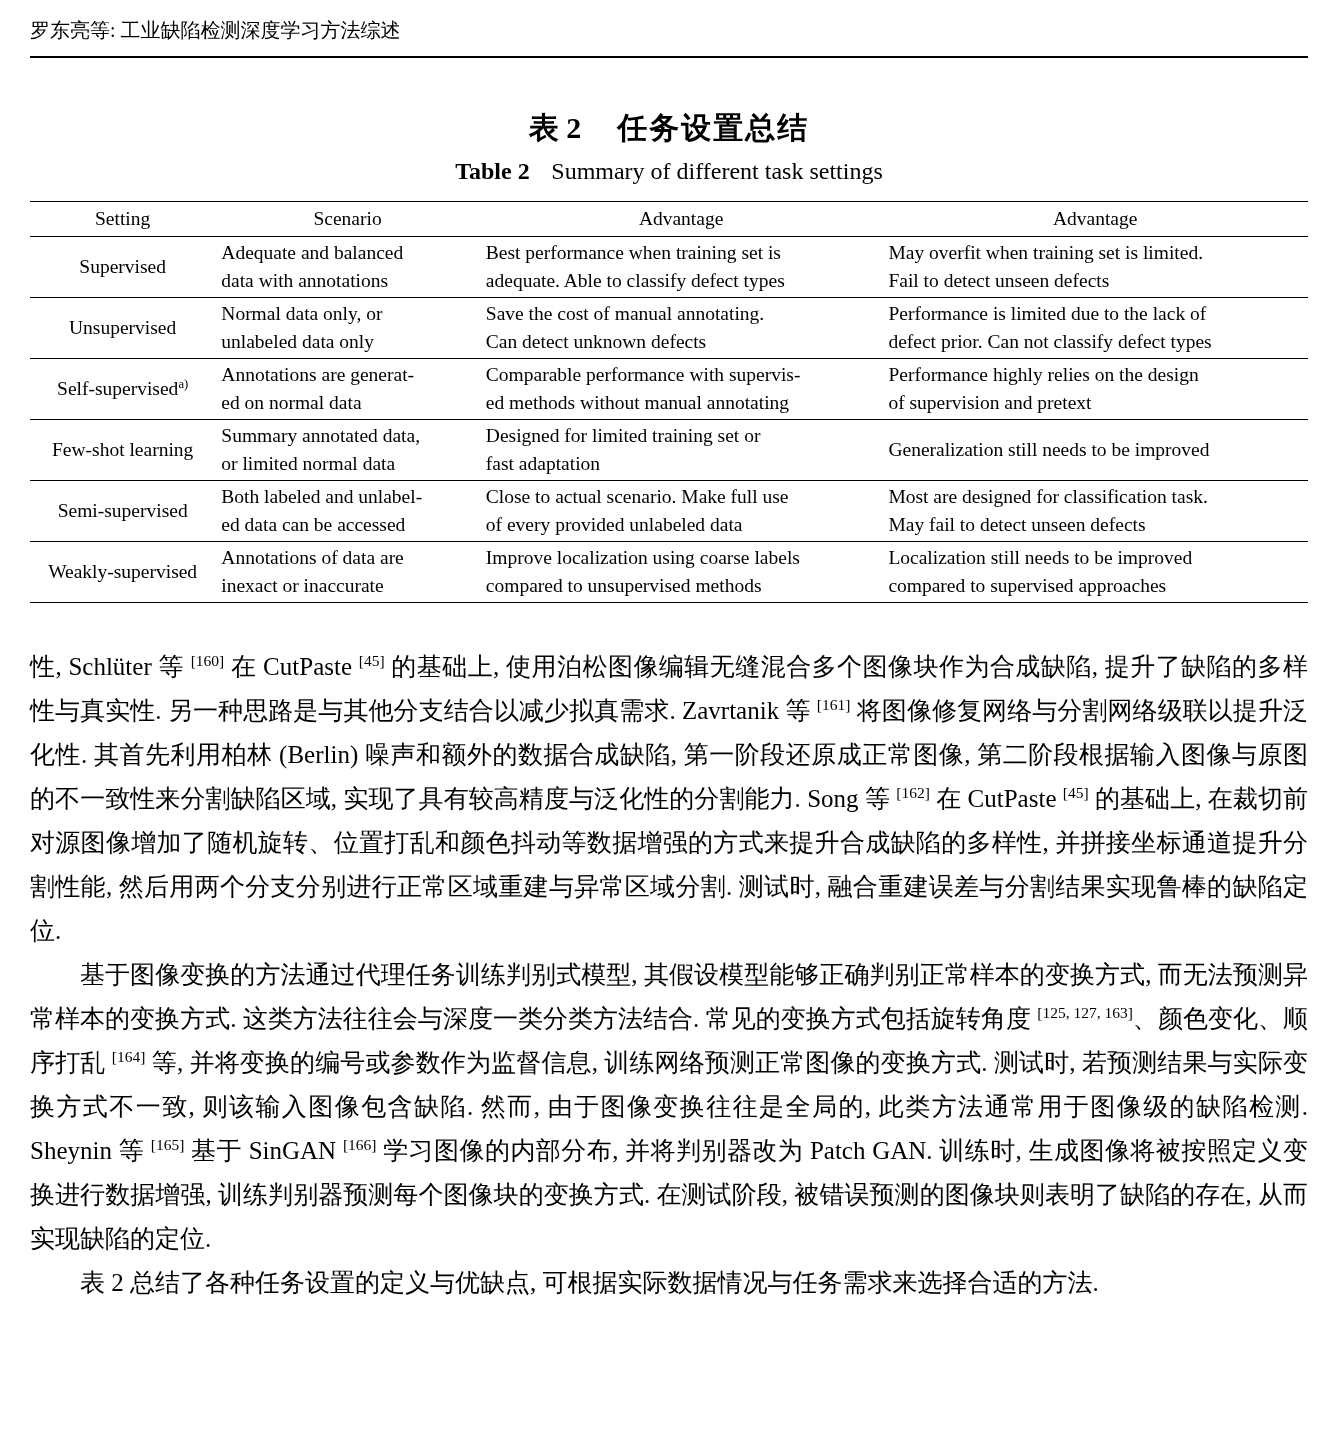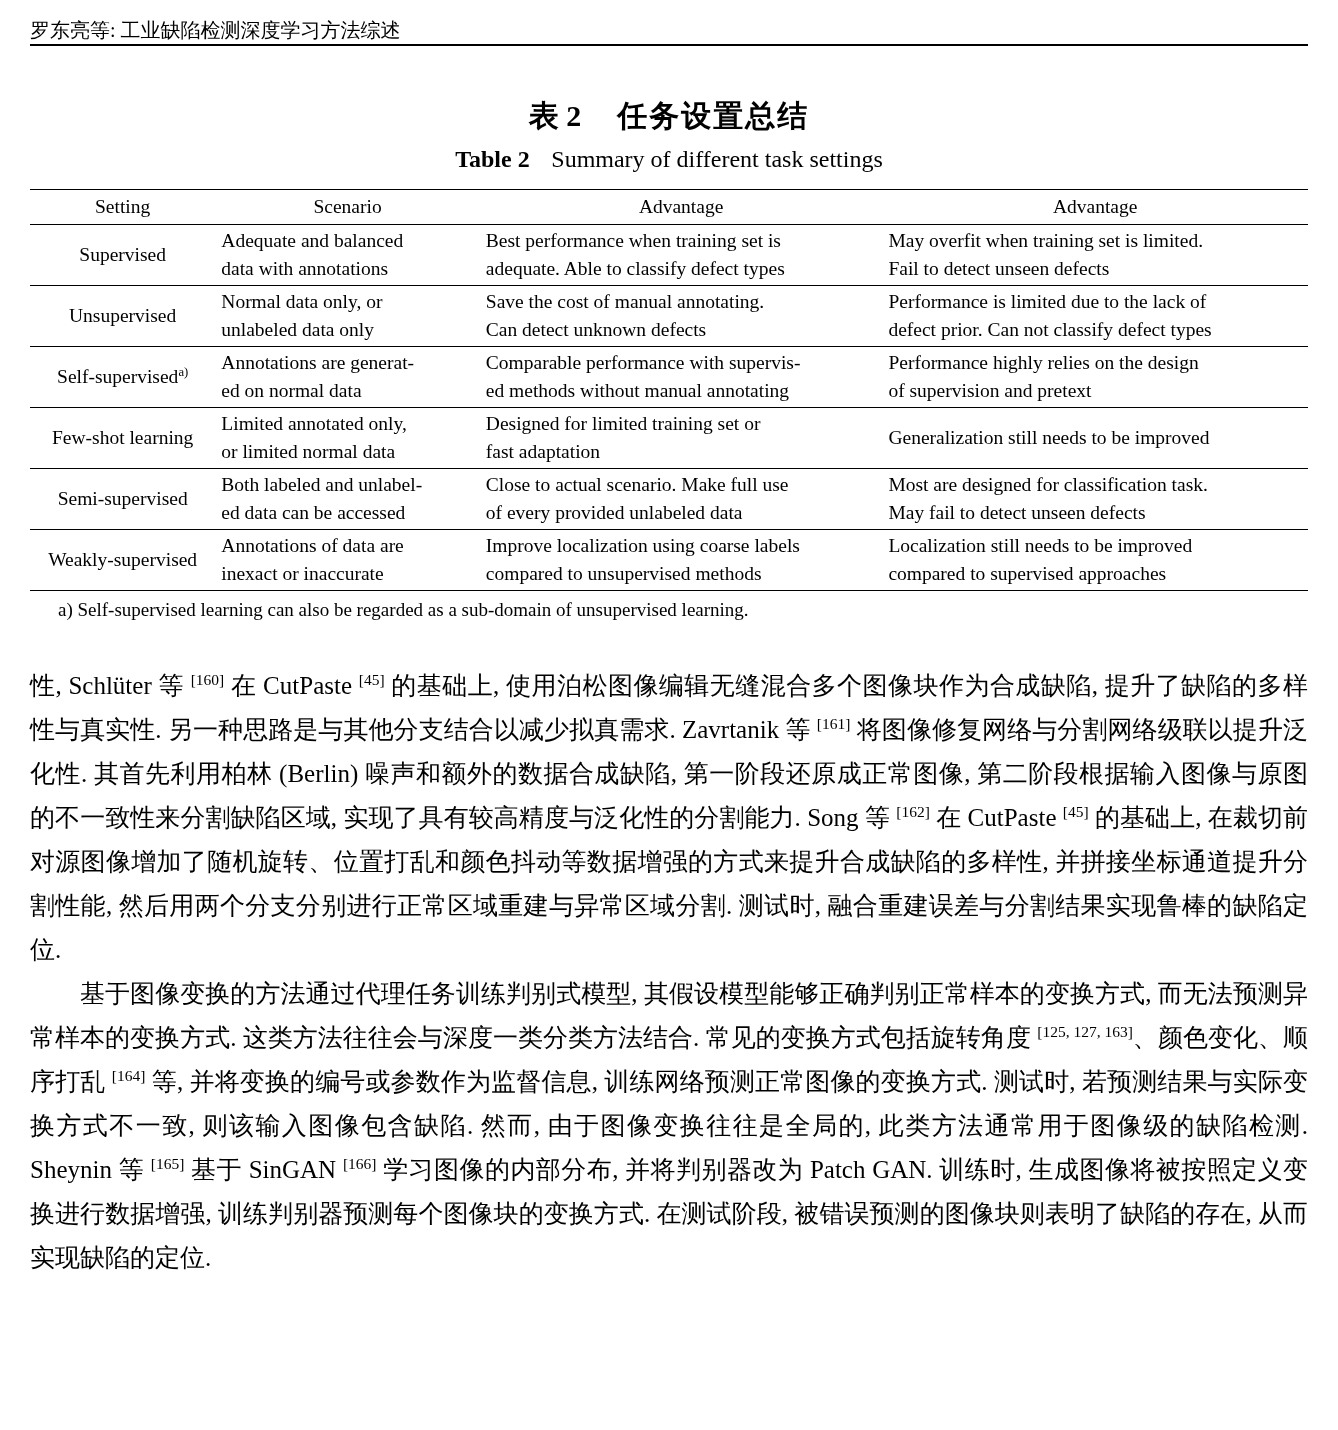--- a/index.html
+++ b/index.html
@@ -7,20 +7,21 @@
   body {
     width:1338px; height:1430px; overflow:hidden;
     color:#000;
     font-family:"Liberation Serif","DejaVu Serif",serif;
   }
   .page { padding:16px 30px 0 30px; height:100%; overflow:hidden; }
 
   
   .running-header {
     font-size:20px; line-height:28px;
+    padding-bottom:12px;
     border-bottom:2px solid #000;
   }
 
   
   .caption-block { margin-top:50px; text-align:center; }
   .caption-zh { font-size:30px; font-weight:bold; }
   .caption-zh .cap-title { margin-left:1.2em; letter-spacing:2px; }
   .caption-en { font-size:24px; margin-top:9px; }
   .caption-en .cap-label { font-weight:bold; }
   .caption-en .cap-title { margin-left:0.9em; }
@@ -126,21 +127,21 @@
           <td class="col-setting">Self-supervised<sup>a)</sup></td>
           <td class="col-scenario">Annotations are generat-
 ed on normal data</td>
           <td class="col-advantage">Comparable performance with supervis-
 ed methods without manual annotating</td>
           <td class="col-limitation">Performance highly relies on the design
 of supervision and pretext</td>
         </tr>
         <tr>
           <td class="col-setting">Few-shot learning</td>
-          <td class="col-scenario">Limited annotated only,
+          <td class="col-scenario">Summary annotated data,
 or limited normal data</td>
           <td class="col-advantage">Designed for limited training set or
 fast adaptation</td>
           <td class="col-limitation">Generalization still needs to be improved</td>
         </tr>
         <tr>
           <td class="col-setting">Semi-supervised</td>
           <td class="col-scenario">Both labeled and unlabel-
 ed data can be accessed</td>
           <td class="col-advantage">Close to actual scenario. Make full use
@@ -153,20 +154,20 @@
           <td class="col-scenario">Annotations of data are
 inexact or inaccurate</td>
           <td class="col-advantage">Improve localization using coarse labels
 compared to unsupervised methods</td>
           <td class="col-limitation">Localization still needs to be improved
 compared to supervised approaches</td>
         </tr>
       </tbody>
   </table>
 
-  <div class="table-footnote">a) Self-supervised learning can also be regarded as a sub-domain of unsupervised learning.</div>
 
   <div class="body-text">
       <p>性, Schlüter 等 <sup>[160]</sup> 在 CutPaste <sup>[45]</sup> 的基础上, 使用泊松图像编辑无缝混合多个图像块作为合成缺陷, 提升了缺陷的多样性与真实性. 另一种思路是与其他分支结合以减少拟真需求. Zavrtanik 等 <sup>[161]</sup> 将图像修复网络与分割网络级联以提升泛化性. 其首先利用柏林 (Berlin) 噪声和额外的数据合成缺陷, 第一阶段还原成正常图像, 第二阶段根据输入图像与原图的不一致性来分割缺陷区域, 实现了具有较高精度与泛化性的分割能力. Song 等 <sup>[162]</sup> 在 CutPaste <sup>[45]</sup> 的基础上, 在裁切前对源图像增加了随机旋转、位置打乱和颜色抖动等数据增强的方式来提升合成缺陷的多样性, 并拼接坐标通道提升分割性能, 然后用两个分支分别进行正常区域重建与异常区域分割. 测试时, 融合重建误差与分割结果实现鲁棒的缺陷定位.</p>
       <p class="indent">基于图像变换的方法通过代理任务训练判别式模型, 其假设模型能够正确判别正常样本的变换方式, 而无法预测异常样本的变换方式. 这类方法往往会与深度一类分类方法结合. 常见的变换方式包括旋转角度 <sup>[125, 127, 163]</sup>、颜色变化、顺序打乱 <sup>[164]</sup> 等, 并将变换的编号或参数作为监督信息, 训练网络预测正常图像的变换方式. 测试时, 若预测结果与实际变换方式不一致, 则该输入图像包含缺陷. 然而, 由于图像变换往往是全局的, 此类方法通常用于图像级的缺陷检测. Sheynin 等 <sup>[165]</sup> 基于 SinGAN <sup>[166]</sup> 学习图像的内部分布, 并将判别器改为 Patch GAN. 训练时, 生成图像将被按照定义变换进行数据增强, 训练判别器预测每个图像块的变换方式. 在测试阶段, 被错误预测的图像块则表明了缺陷的存在, 从而实现缺陷的定位.</p>
+      <p class="indent">表 2 总结了各种任务设置的定义与优缺点, 可根据实际数据情况与任务需求来选择合适的方法.</p>
     </div>
 
 </div>
 
 </body></html>

